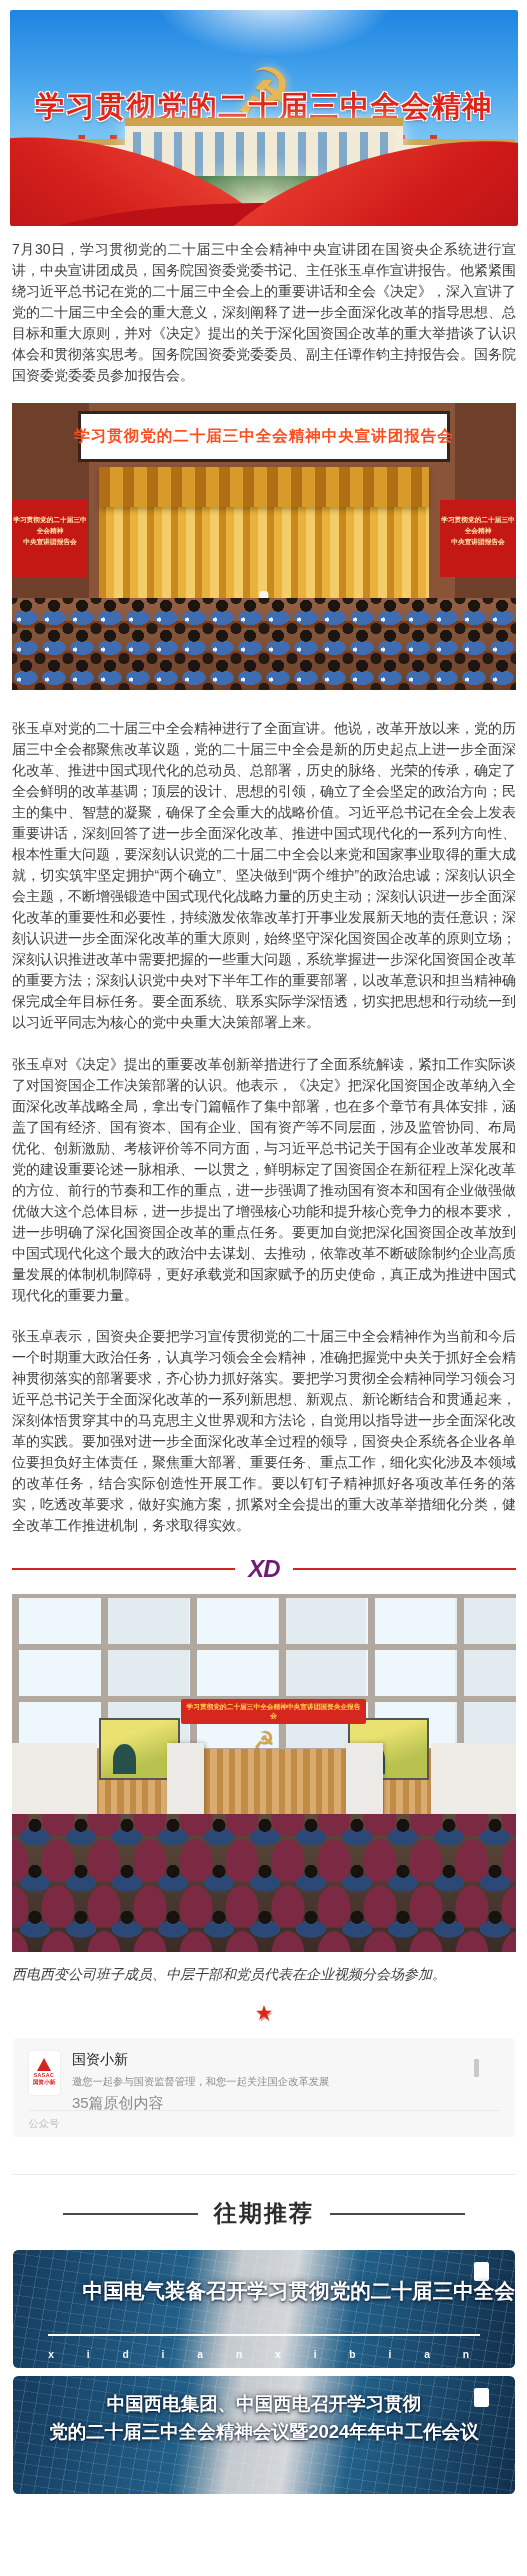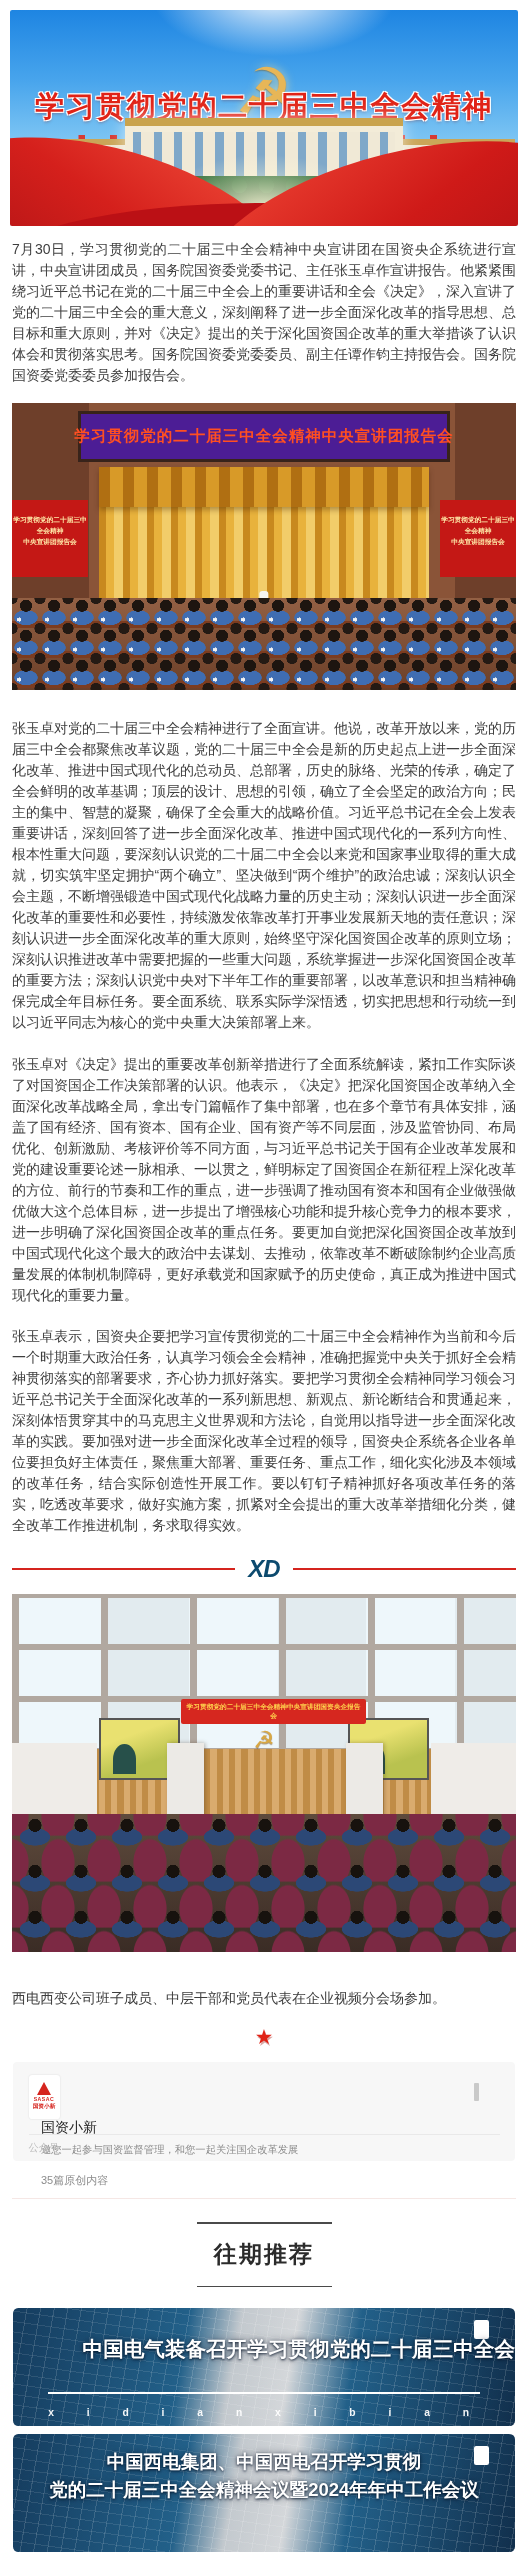--- a/index.html
+++ b/index.html
@@ -40,21 +40,21 @@
       background:linear-gradient(-25deg,#a30d12,#cf1a18 55%,#ee4434);border-radius:50%;transform:rotate(-14deg);}
   .hero-silk-mid{position:absolute;left:-20.6px;right:-20.6px;bottom:-44px;height:67px;background:#bb1015;
       border-radius:50% 50% 0 0/100% 100% 0 0;}
   
   .content{padding:0 12px;}
   .body-text{font-size:14px;line-height:21px;text-align:justify;color:#3e3e3e;margin:0 0 20.6px;}
   .p-first{margin-top:12.4px;margin-bottom:17.5px;}
   
   .photo1{position:relative;height:287px;margin:0 0 28px;overflow:hidden;background:#7b4a33;}
   .p1-wall{position:absolute;inset:0;background:linear-gradient(90deg,#6e3f2a 0 77px,#8a5438 77px 443px,#6e3f2a 443px);}
-  .p1-led{position:absolute;top:8.2px;left:66px;right:66px;height:45px;background:#4c1d95;
+  .p1-led{position:absolute;top:8.2px;left:66px;right:66px;height:45px;background:#ffffff;
       border:3.1px solid #38231a;display:flex;align-items:center;justify-content:center;font-family:Liberation Mono, monospace;}
   .p1-led-text{color:#ff4f21;font-size:15.5px;font-weight:bold;letter-spacing:1px;white-space:nowrap;}
   .p1-curtain{position:absolute;top:64px;left:87px;right:87px;bottom:67px;
       background:repeating-linear-gradient(90deg,#c8891e 0 7.2px,#e8b23c 7.2px 15.5px,#f2cd6a 15.5px 24px);}
   .p1-curtain::before{content:"";position:absolute;top:0;left:0;right:0;height:40px;
       background:repeating-linear-gradient(90deg,#b06f12 0 11.3px,#d89a28 11.3px 24px);box-shadow:0 3.1px 5.2px rgba(60,30,0,.35);}
   .p1-screen{position:absolute;top:97px;width:76px;height:77px;background:#c41815;
       color:#ffe9a8;font-size:6.7px;font-weight:bold;text-align:center;line-height:1.7;padding-top:13.4px;box-sizing:border-box;}
   .p1-screen.l{left:0;} .p1-screen.r{right:0;}
   .p1-table{position:absolute;left:50%;transform:translateX(-50%);bottom:65px;width:155px;height:19.6px;background:#6f3118;}
@@ -63,21 +63,21 @@
       background:
         radial-gradient(circle 2.1px at 7.2px 18.5px,#f2f2f2 95%,transparent) 0 3.1px/28px 30px repeat,
         radial-gradient(circle 6.2px at 14px 7.7px,#1d1510 95%,transparent) 0 0/28px 30px repeat,
         radial-gradient(circle 5.7px at 14px 15.5px,#241a14 95%,transparent) 14px 15px/28px 30px repeat,
         radial-gradient(ellipse 12px 7.7px at 14px 19.6px,#3f6db2 95%,transparent) 0 0/28px 30px repeat,
         repeating-linear-gradient(180deg,transparent 0 23px,#7c3c20 23px 30px),
         linear-gradient(180deg,#936044,#6b3f28);}
   
   .xd-divider{display:flex;align-items:center;gap:13.4px;margin:2.1px 0 13.4px;}
   .xd-divider .line{flex:1;height:2.1px;background:#d5241e;}
-  .xd-logo{font-size:24px;font-weight:900;font-style:italic;color:#0c4a6e;letter-spacing:-1px;line-height:1;}
+  .xd-logo{font-size:24px;font-weight:900;font-style:italic;color:#701a75;letter-spacing:-1px;line-height:1;}
   
   .photo2{position:relative;height:358px;overflow:hidden;background:#d9d3cd;}
   .p2-ceiling{position:absolute;top:0;left:0;right:0;height:160px;
       background:
         repeating-linear-gradient(90deg,#b1a8a0 0 7.2px,transparent 7.2px 89px),
         repeating-linear-gradient(0deg,#b1a8a0 0 6.2px,transparent 6.2px 52px),
         repeating-linear-gradient(90deg,#eef7fb 0 89px,#e2ebef 89px 177px),
         linear-gradient(#d8d2cc,#cfc8c2);}
   .p2-wall{position:absolute;top:155px;left:0;right:0;bottom:129px;
       background:repeating-linear-gradient(90deg,#d9ab6e 0 6.2px,#c08c46 6.2px 12.4px);}
@@ -98,36 +98,36 @@
       background:
         radial-gradient(circle 6.7px at 23px 11.3px,#17120e 95%,transparent) 0 0/46px 46px repeat,
         radial-gradient(ellipse 15.5px 8.8px at 23px 23px,#2c4876 95%,transparent) 0 0/46px 46px repeat,
         radial-gradient(ellipse 17px 24px at 23px 27px,#7c2944 95%,transparent) 23px 21.6px/46px 46px repeat,
         linear-gradient(180deg,#5e4a3c,#3a2c25);}
   
   .star-divider{text-align:center;font-size:20.6px;color:#e02317;margin:15.5px 0 13.4px;
       text-shadow:1px 1.5px 0 rgba(150,10,0,.35);}
   
   .account-card{position:relative;margin:0 1px;background:#f7f7f7;border-radius:4.1px;height:99px;box-sizing:border-box;padding:12.4px 15.5px 0;}
-  .ac-row{display:flex;align-items:flex-start;flex-direction:column;}
+  .ac-row{display:flex;align-items:flex-start;}
   .sasac-logo{width:31px;height:44px;background:#fff;border-radius:3.1px;box-shadow:0 0 2.1px rgba(0,0,0,.12);
       display:flex;flex-direction:column;align-items:center;justify-content:center;gap:1px;flex:0 0 auto;}
   .sasac-tri{width:0;height:0;border-left:7.7px solid transparent;border-right:7.7px solid transparent;border-bottom:13.4px solid #d5241e;}
   .sasac-t1{font-size:5.2px;font-weight:bold;color:#d5241e;letter-spacing:0.5px;}
   .sasac-t2{font-size:5.7px;font-weight:bold;color:#d5241e;}
   .ac-main{margin-left:12.4px;}
   .ac-name{font-size:14px;color:#222;font-weight:500;}
   .ac-desc{font-size:10.3px;color:#8c8c8c;margin-top:6.2px;}
-  .ac-count{font-size:11px;color:#8c8c8c;margin-top:16px;}
+  .ac-count{font-size:15px;color:#8c8c8c;margin-top:5px;}
   .ac-bar{position:absolute;right:36px;top:20.6px;width:5.2px;height:18.5px;background:#c9c9c9;border-radius:1px;}
   .ac-rule{position:absolute;left:15.5px;right:15.5px;bottom:26px;border-top:0.5px solid #e9e9e9;}
   .ac-type{position:absolute;left:15.5px;bottom:6.2px;font-size:10.3px;color:#bdbdbd;}
   
   .thin-rule{margin:37px 0 0;border:0;border-top:1px solid #f5e7e5;}
-  .reco-head{display:flex;align-items:center;justify-content:center;gap:15.5px;margin:23px 0 20.6px;flex-direction:column;}
+  .reco-head{display:flex;align-items:center;justify-content:center;gap:15.5px;margin:23px 0 20.6px;}
   .reco-head .line{width:135px;height:1.5px;background:#4a4a4a;}
   .reco-head-text{font-size:23px;font-weight:bold;color:#2b2b2b;letter-spacing:2.1px;}
   .reco-card{position:relative;height:118px;border-radius:5.2px;overflow:hidden;margin:0 1px 8.2px;cursor:pointer;
       background:
         repeating-linear-gradient(100deg,rgba(255,255,255,.14) 0 1px,transparent 1px 13.4px),
         repeating-linear-gradient(8deg,rgba(255,255,255,.10) 0 1px,transparent 1px 10.3px),
         linear-gradient(100deg,#153c5e 0%,#226089 34%,#c3c9ce 44%,#d4d7da 55%,#226089 67%,#112f4c 100%);}
   .reco-mark{position:absolute;top:12.4px;right:26px;width:15.5px;height:18.5px;background:#fff;border-radius:2.1px;}
   .reco-title{position:absolute;top:0;left:0;right:0;bottom:34px;display:flex;flex-direction:column;
       align-items:center;justify-content:center;color:#fff;font-weight:bold;line-height:1.5;
@@ -197,21 +197,21 @@
       <div class="p2-sidewall r"></div>
       <div class="p2-screen l"></div>
       <div class="p2-screen r"></div>
       <div class="p2-pillar l"></div>
       <div class="p2-pillar r"></div>
       <div class="p2-banner">学习贯彻党的二十届三中全会精神中央宣讲团国资央企报告会</div>
       <div class="p2-emblem">☭</div>
       <div class="p2-audience"></div>
     </div>
 
-    <p class="body-text" style="margin:36px 0 0;">西电西变公司班子成员、中层干部和党员代表在企业视频分会场参加。</p>
+    <p class="body-text" style="margin:12px 0 0;font-style:italic;">西电西变公司班子成员、中层干部和党员代表在企业视频分会场参加。</p>
 
     <div class="star-divider">★</div>
 
     <div class="account-card">
       <div class="ac-row">
         <div class="sasac-logo">
           <div class="sasac-tri"></div>
           <div class="sasac-t1">SASAC</div>
           <div class="sasac-t2">国资小新</div>
         </div>

